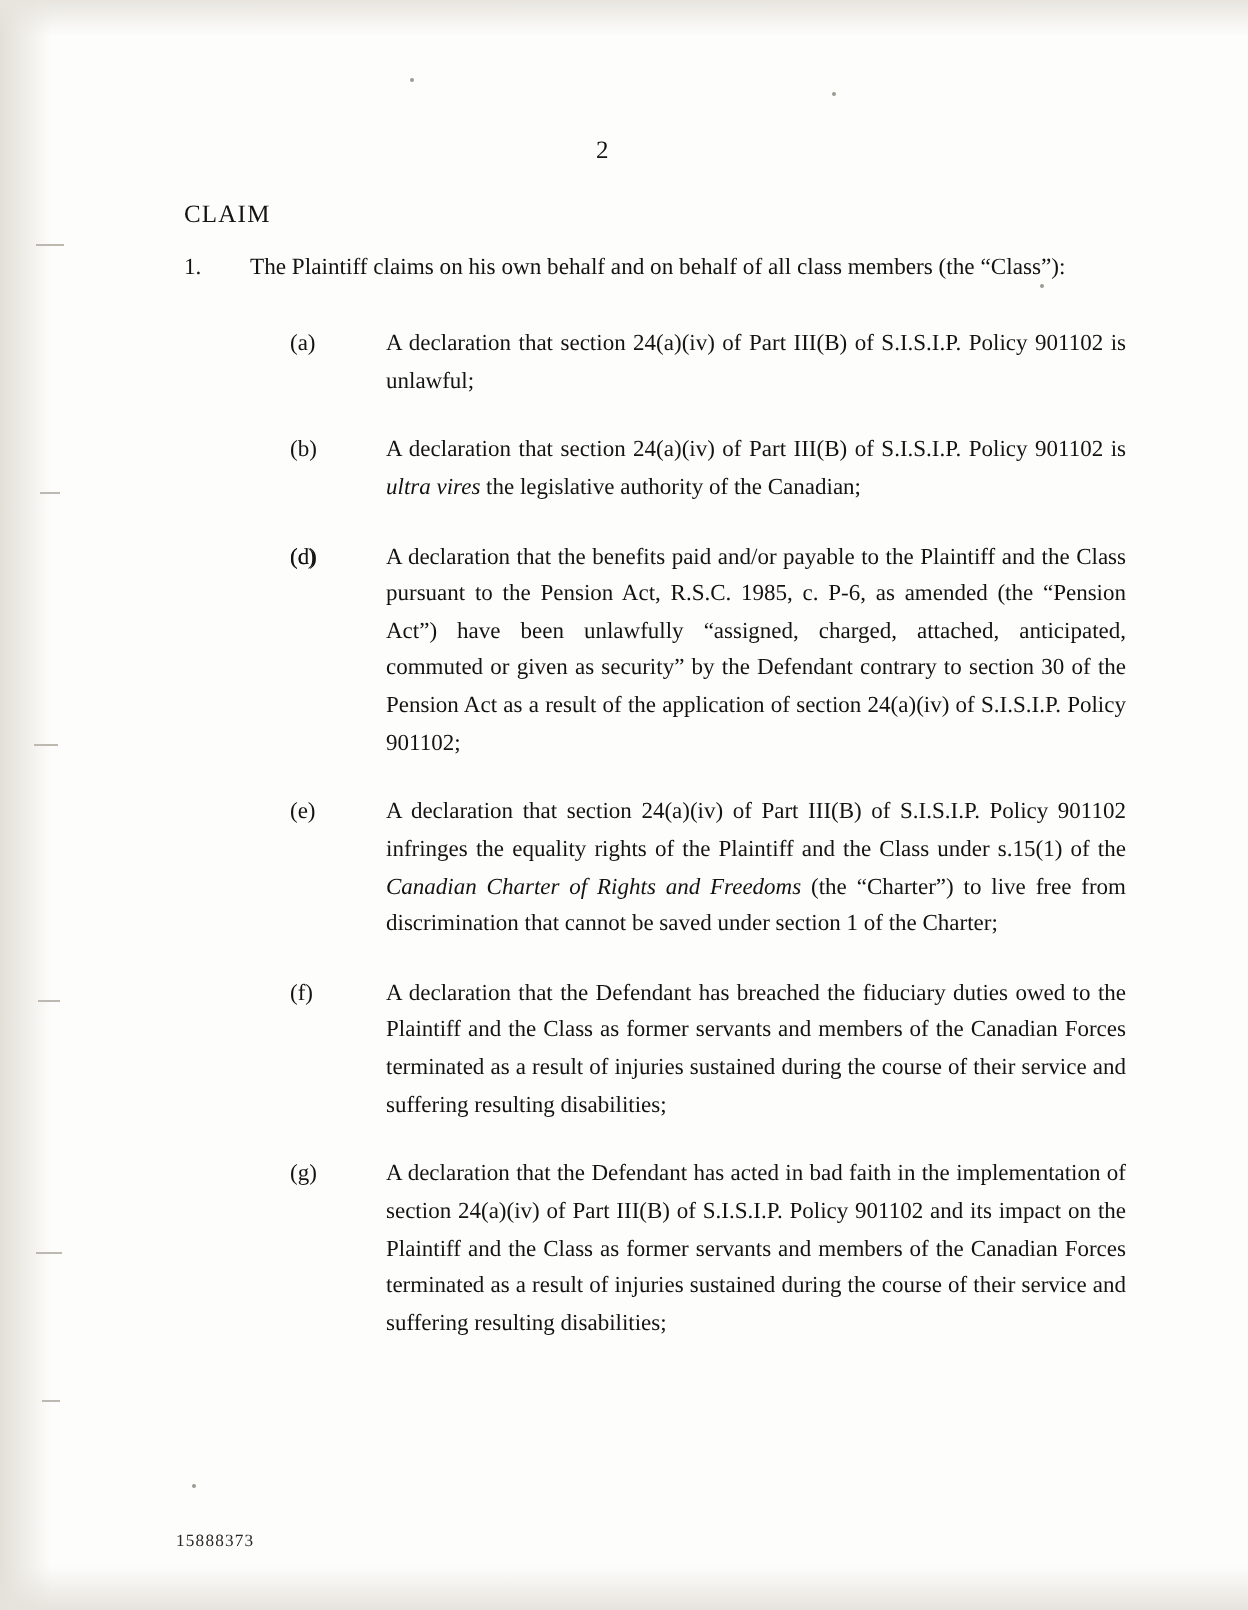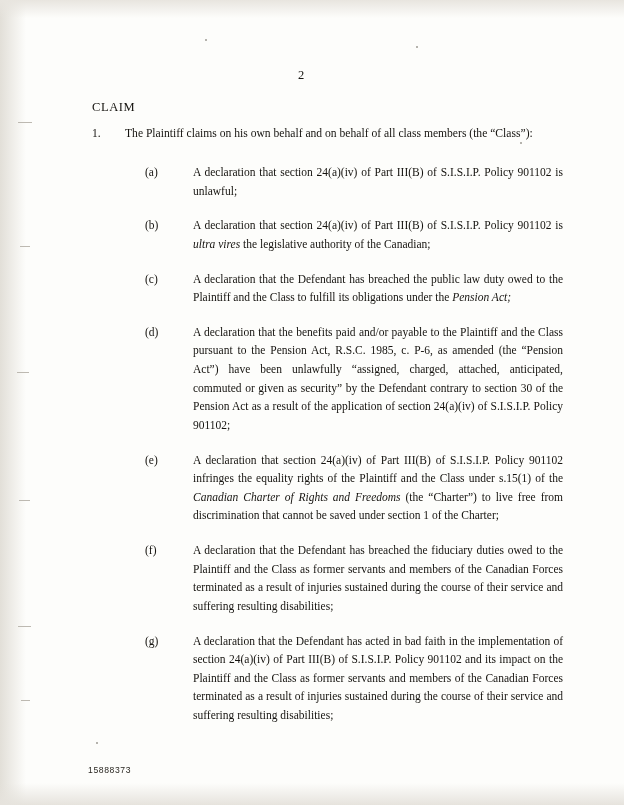--- a/index.html
+++ b/index.html
@@ -99,21 +99,21 @@
   .item i {
     font-style: italic;
   }
   .footer-id {
     position: absolute;
     left: 88px;
     top: 765px;
     font-size: 8.6px;
     letter-spacing: 0.6px;
     color: #2a2722;
-    font-family: Liberation Sans, sans-serif;
+    font-family: Liberation Serif, serif;
   }
   .fold-mark {
     position: absolute;
     background: #bdb9b1;
     pointer-events: none;
   }
 </style>
 </head>
 <body>
 
@@ -140,21 +140,21 @@
   <div class="claim-heading">CLAIM</div>
 
   <div class="lead">
     <span class="num">1.</span>
     <span class="lead-text">The Plaintiff claims on his own behalf and on behalf of all class members (the “Class”):</span>
   </div>
 
   <div class="items" id="items">
       <div class="item"><span class="label">(a)</span><span><span>A declaration that section 24(a)(iv) of Part III(B) of S.I.S.I.P. Policy 901102 is unlawful;</span></span></div>
       <div class="item"><span class="label">(b)</span><span><span>A declaration that section 24(a)(iv) of Part III(B) of S.I.S.I.P. Policy 901102 is </span><i>ultra vires</i><span> the legislative authority of the Canadian;</span></span></div>
-      <div class="item"><span class="label">(c)</span><span><span>A declaration that the Defendant has breached the public law duty owed to the Plaintiff and the Class to fulfill its obligations under the </span><i>Pension Act;</i></span></div>
+      <div class="item"><span class="label">(c)</span></div>
       <div class="item"><span class="label">(d)</span><span><span>A declaration that the benefits paid and/or payable to the Plaintiff and the Class pursuant to the Pension Act, R.S.C. 1985, c. P-6, as amended (the “Pension Act”) have been unlawfully “assigned, charged, attached, anticipated, commuted or given as security” by the Defendant contrary to section 30 of the Pension Act as a result of the application of section 24(a)(iv) of S.I.S.I.P. Policy 901102;</span></span></div>
       <div class="item"><span class="label">(e)</span><span><span>A declaration that section 24(a)(iv) of Part III(B) of S.I.S.I.P. Policy 901102 infringes the equality rights of the Plaintiff and the Class under s.15(1) of the </span><i>Canadian Charter of Rights and Freedoms</i><span> (the “Charter”) to live free from discrimination that cannot be saved under section 1 of the Charter;</span></span></div>
       <div class="item"><span class="label">(f)</span><span><span>A declaration that the Defendant has breached the fiduciary duties owed to the Plaintiff and the Class as former servants and members of the Canadian Forces terminated as a result of injuries sustained during the course of their service and suffering resulting disabilities;</span></span></div>
       <div class="item"><span class="label">(g)</span><span><span>A declaration that the Defendant has acted in bad faith in the implementation of section 24(a)(iv) of Part III(B) of S.I.S.I.P. Policy 901102 and its impact on the Plaintiff and the Class as former servants and members of the Canadian Forces terminated as a result of injuries sustained during the course of their service and suffering resulting disabilities;</span></span></div>
     </div>
 
   <div class="footer-id">15888373</div>
 </div>
 
 </body></html>

